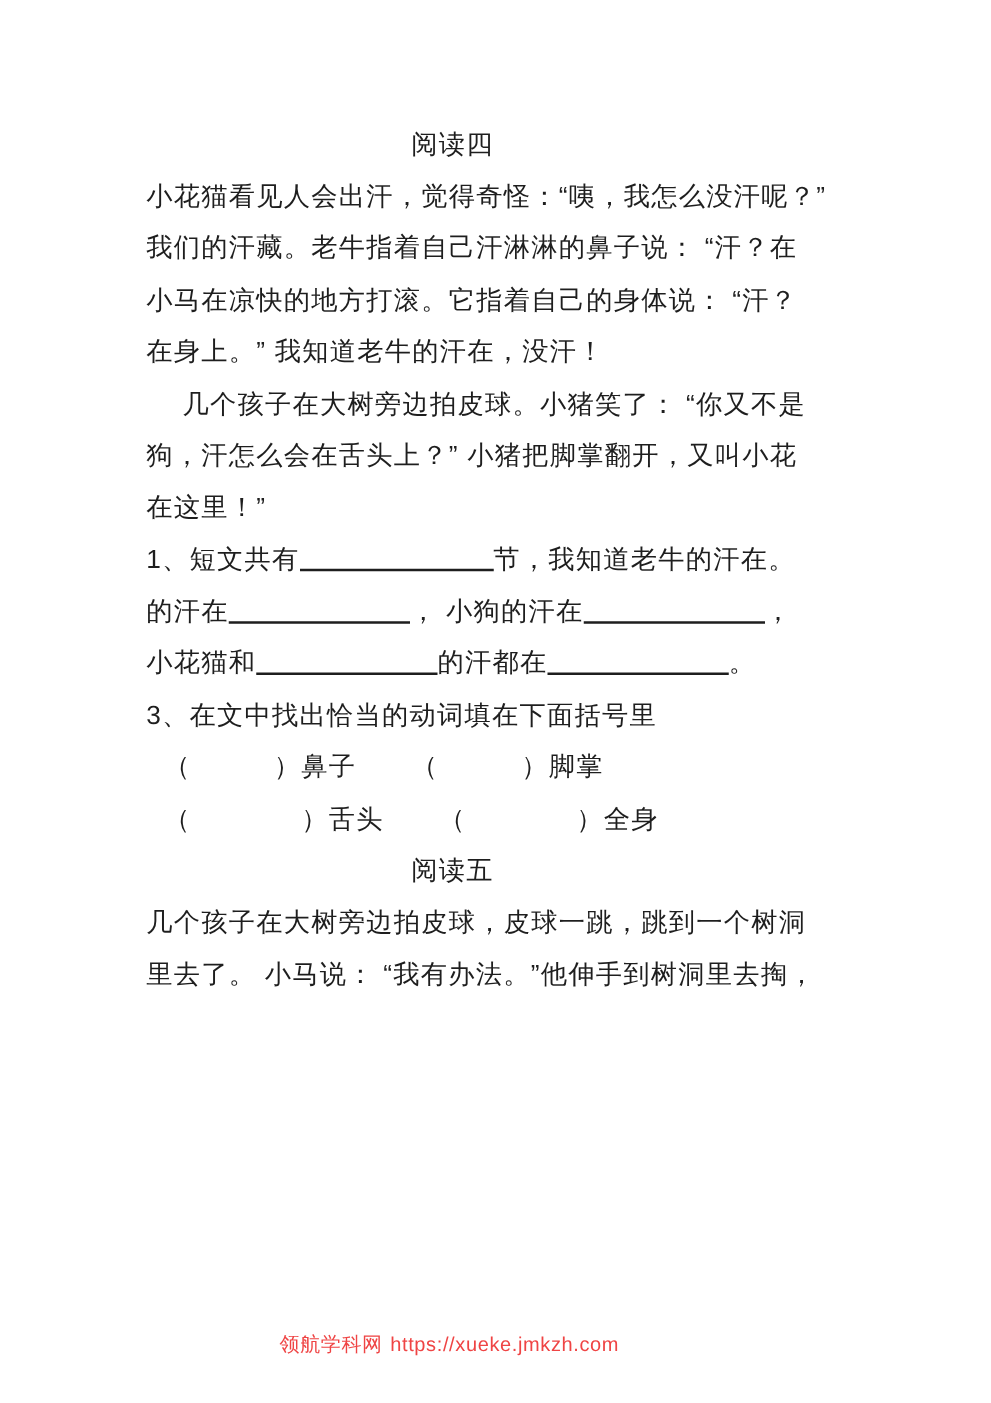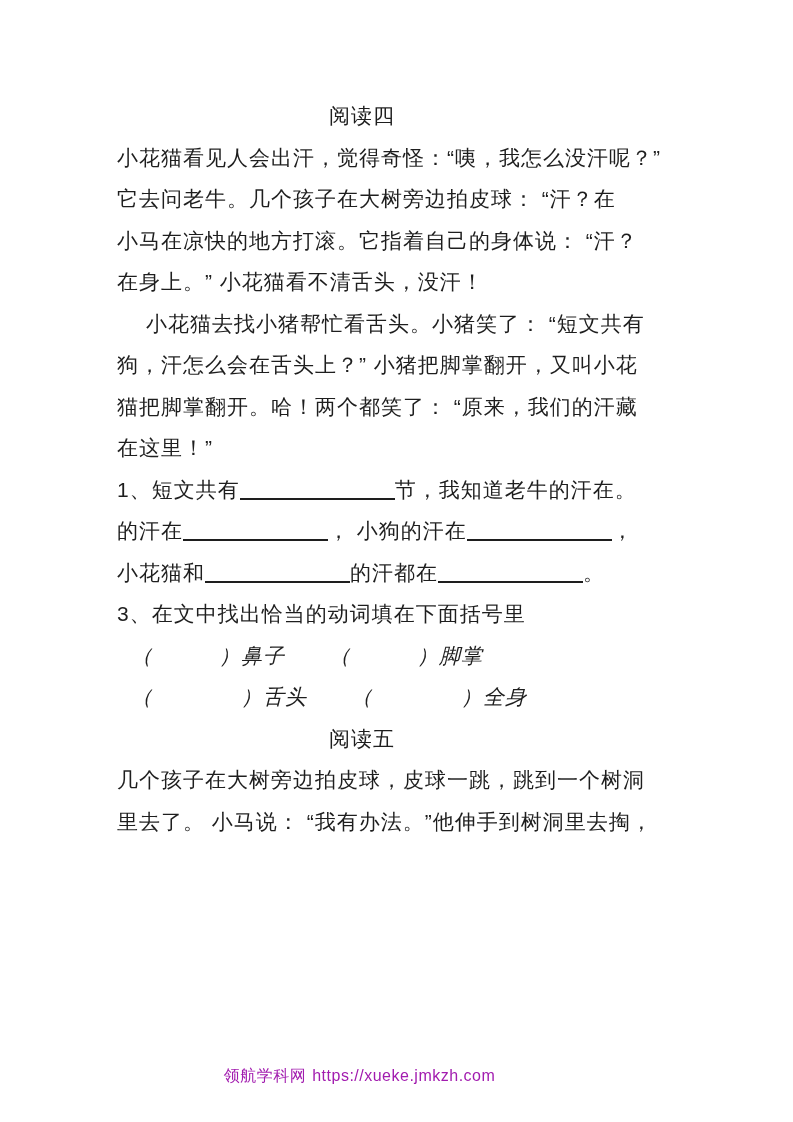--- a/index.html
+++ b/index.html
@@ -27,61 +27,59 @@
     white-space: nowrap;
   }
   .center {
     text-align: center;
   }
   .indent {
     padding-left: 29px;
   }
   .indent-sm {
     padding-left: 14px;
-    font-style: italic;
   }
   .blank {
     display: inline-block;
     height: 1px;
     border-bottom: 2px solid #1e1e1e;
     vertical-align: -3px;
   }
   .w155 { width: 155px; }
   .w140 { width: 140px; }
   .w145 { width: 145px; }
   .footer {
     position: absolute;
     left: 0;
     right: 0;
     top: 1066px;
     text-align: center;
     font-size: 16px;
-    color: #a21caf;
+    color: #ef4444;
     letter-spacing: 0.5px;
     font-family: "Liberation Sans", "DejaVu Sans", sans-serif;
   }
   .footer span { margin: 0 3px; }
 </style>
 </head>
 <body>
 
 <div class="page">
   <div class="doc">
 
     <div class="line center">阅读四</div>
 
     <div class="line">小花猫看见人会出汗，觉得奇怪：“咦，我怎么没汗呢？”</div>
-    <div class="line">它去问老牛。几个孩子在大树旁边拍皮球： “汗？在</div>
+    <div class="line">我们的汗藏。老牛指着自己汗淋淋的鼻子说： “汗？在</div>
     <div class="line">小马在凉快的地方打滚。它指着自己的身体说： “汗？</div>
-    <div class="line">在身上。” 小花猫看不清舌头，没汗！</div>
+    <div class="line">在身上。” 我知道老牛的汗在，没汗！</div>
 
 
-    <div class="line indent">小花猫去找小猪帮忙看舌头。小猪笑了： “短文共有</div>
+    <div class="line indent">几个孩子在大树旁边拍皮球。小猪笑了： “你又不是</div>
     <div class="line">狗，汗怎么会在舌头上？” 小猪把脚掌翻开，又叫小花</div>
-    <div class="line">猫把脚掌翻开。哈！两个都笑了： “原来，我们的汗藏</div>
     <div class="line">在这里！”</div>
 
     <div class="line"><span>1、短文共有</span><span class="blank w155"></span><span>节，我知道老牛的汗在。</span></div>
 
 
     <div class="line"><span>的汗在</span><span class="blank w145"></span><span>， 小狗的汗在</span><span class="blank w145"></span><span>，</span></div>
 
     <div class="line"><span>小花猫和</span><span class="blank w145"></span><span>的汗都在</span><span class="blank w145"></span><span>。</span></div>
 
     <div class="line">3、在文中找出恰当的动词填在下面括号里</div>

